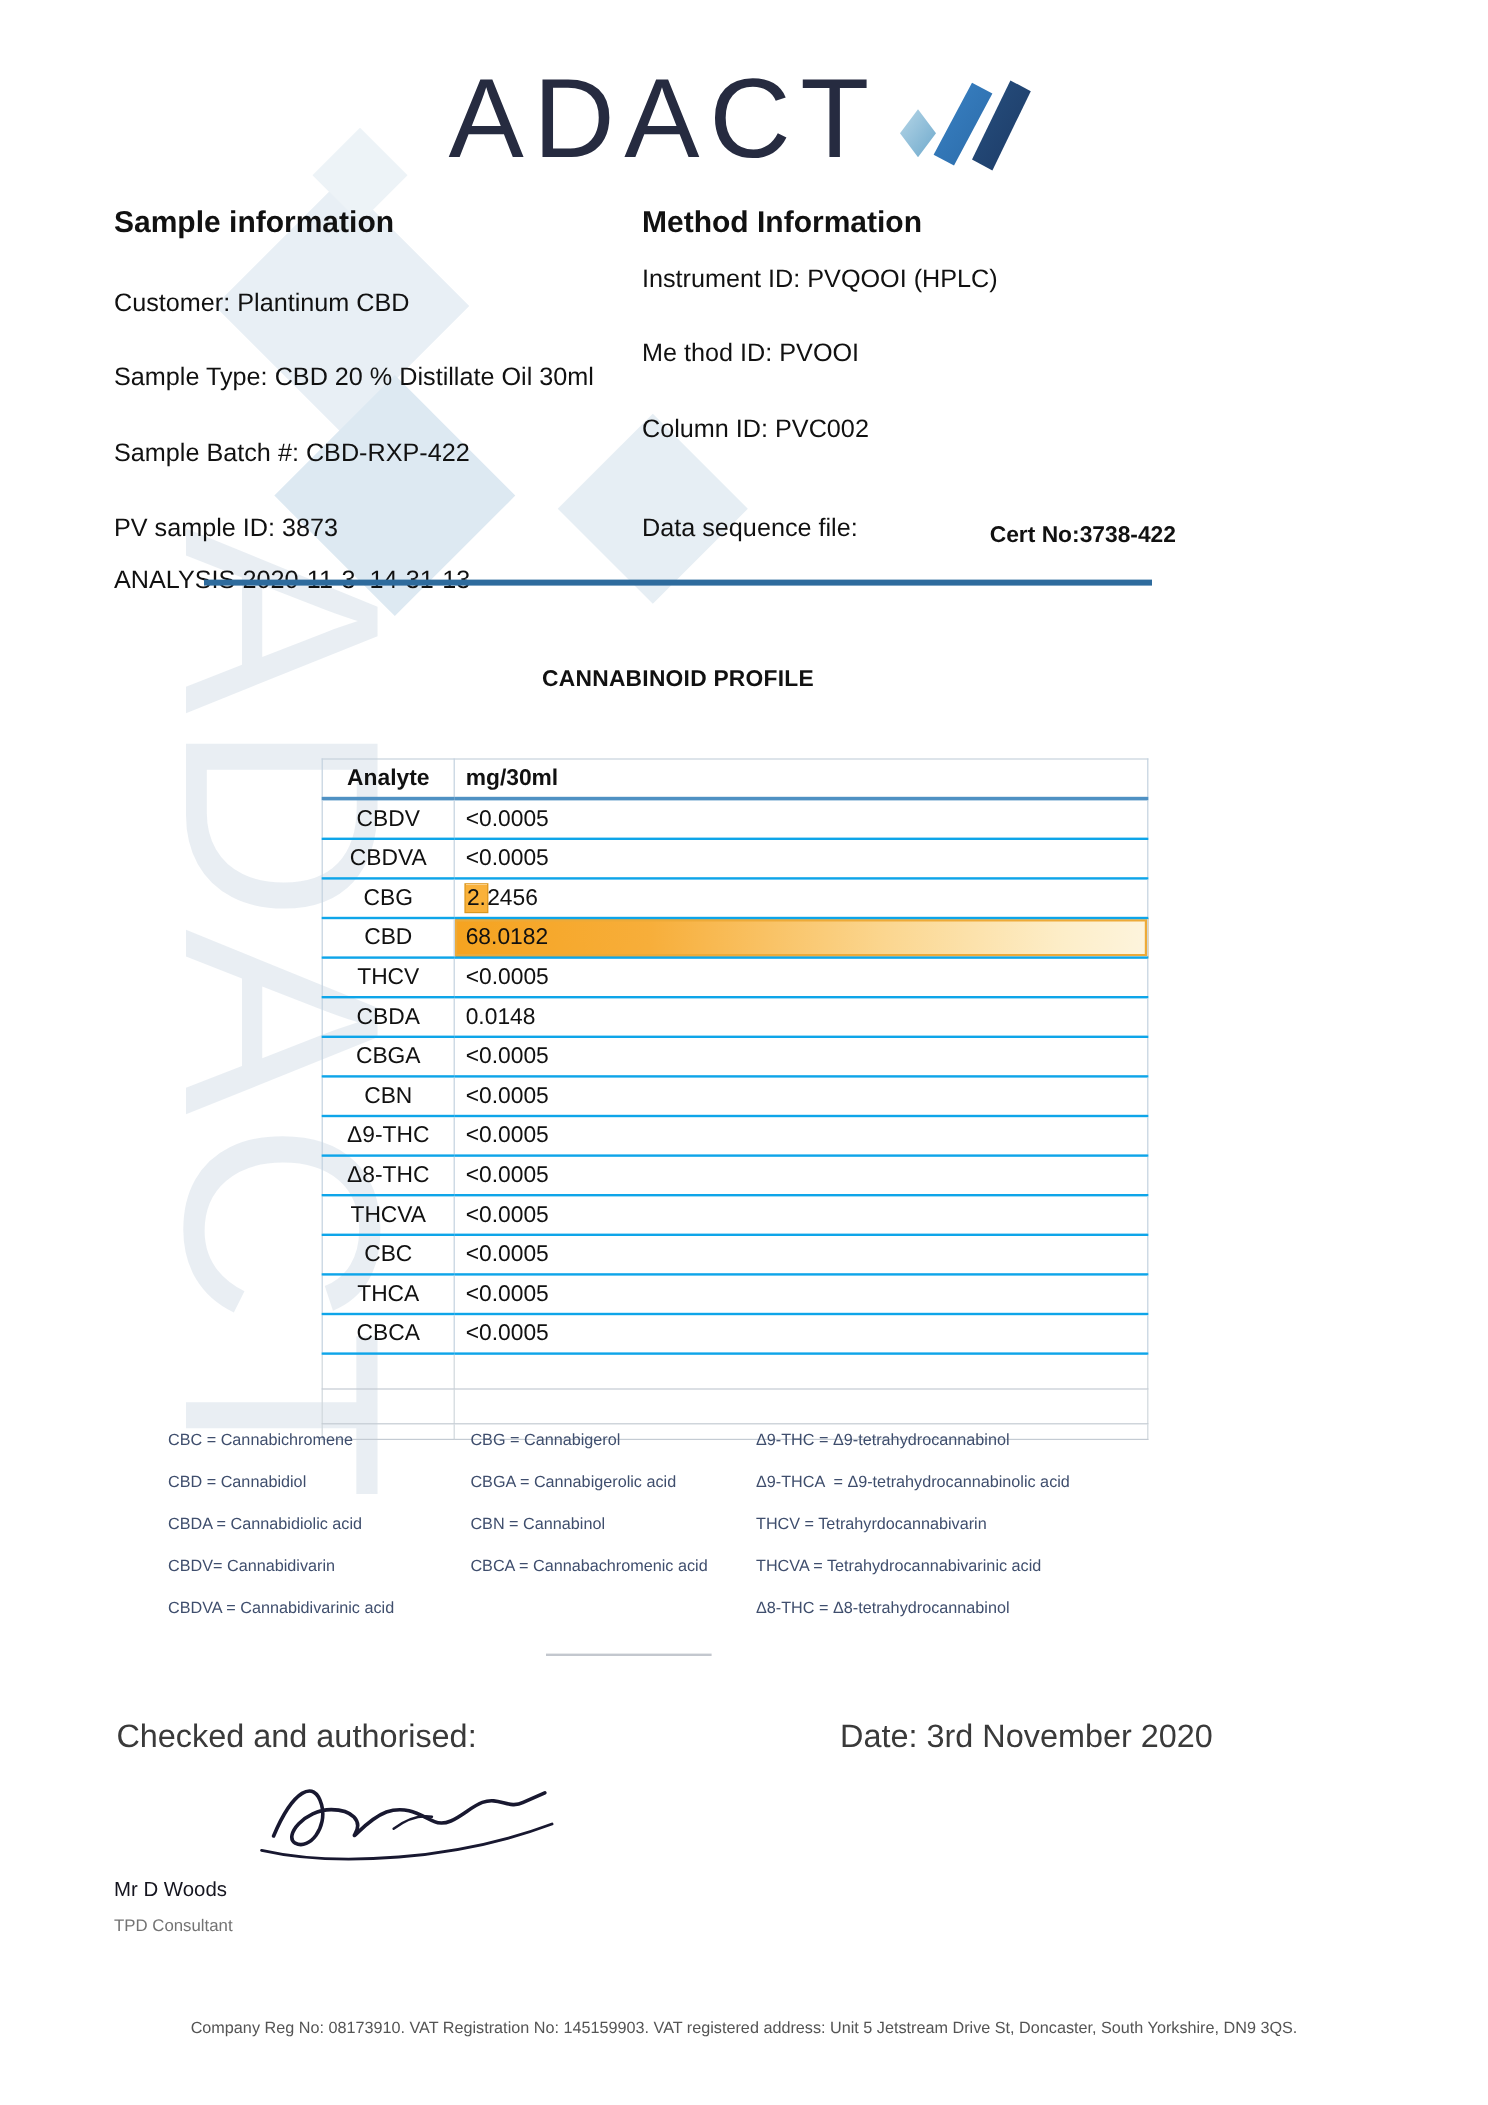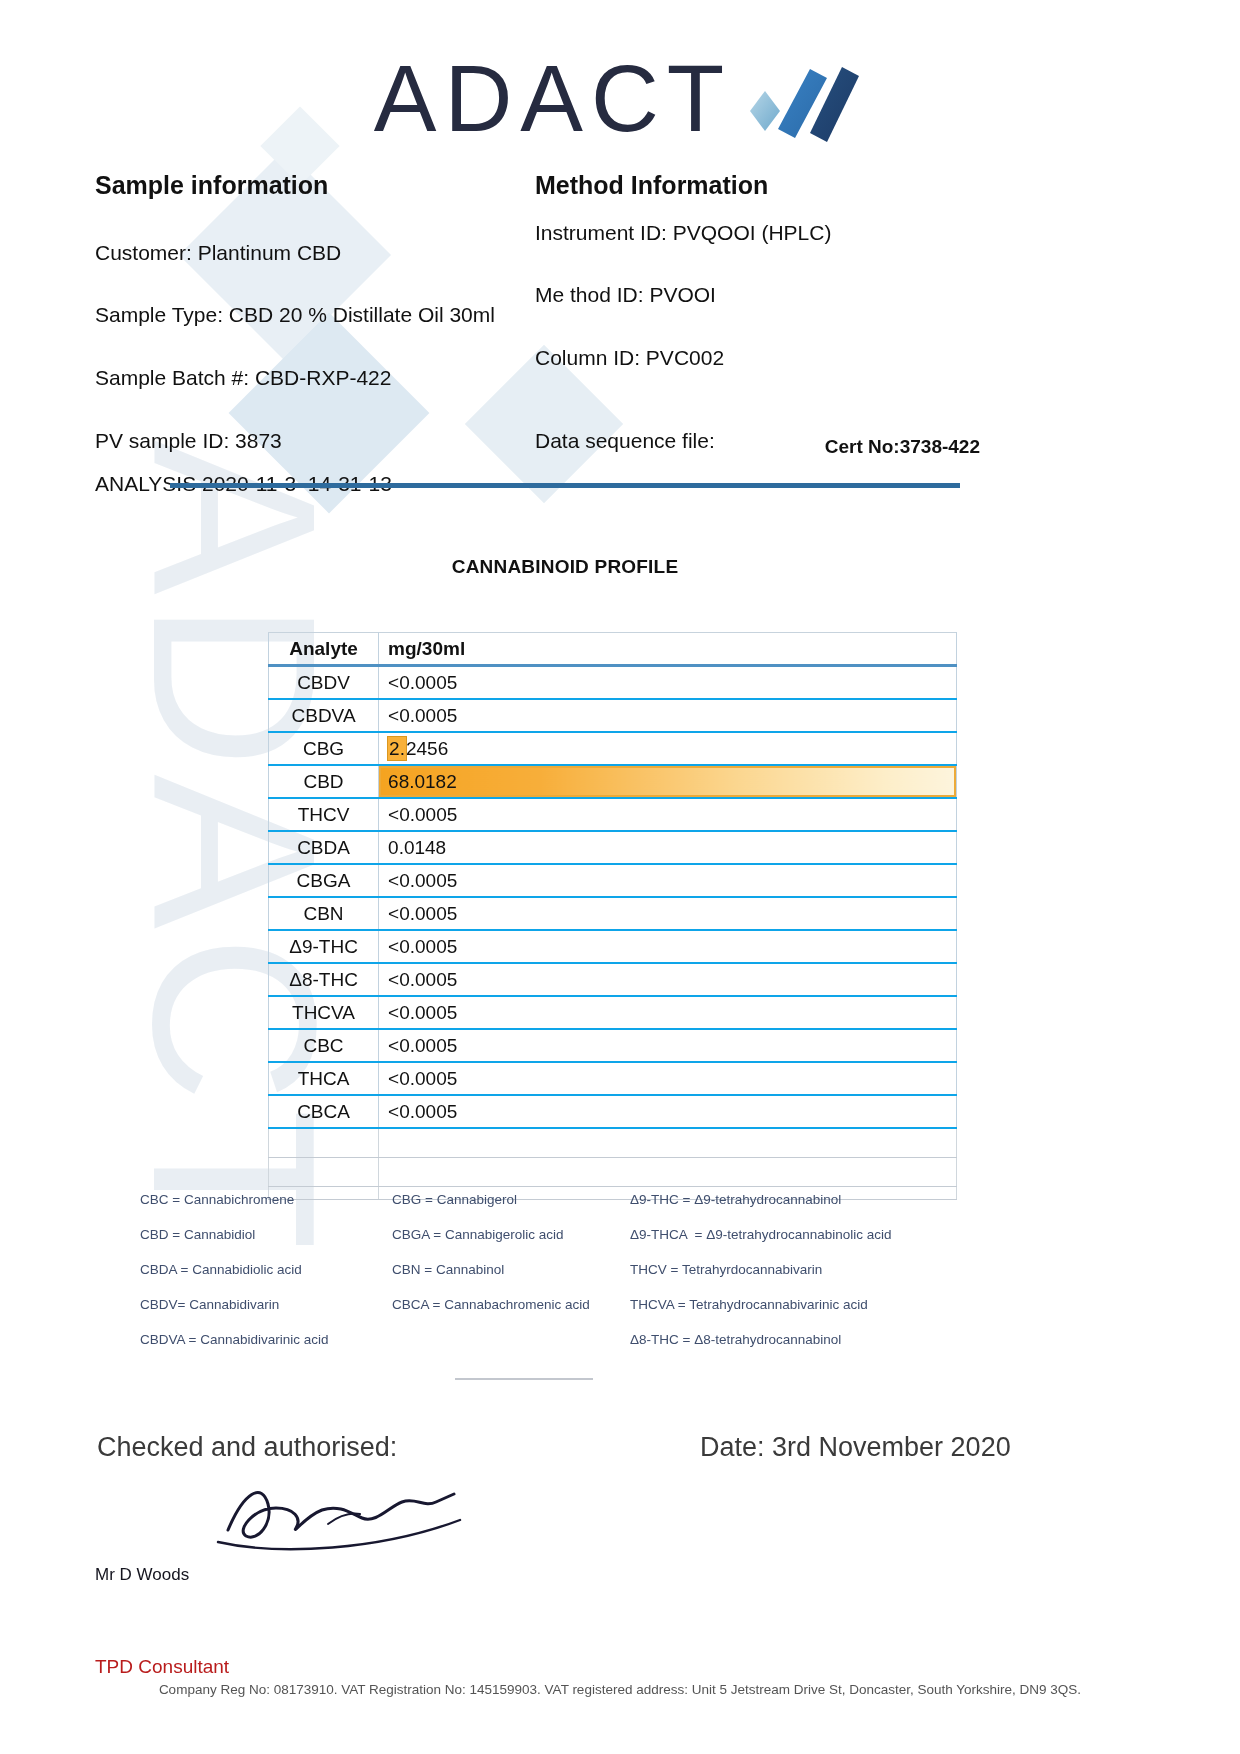--- a/index.html
+++ b/index.html
@@ -68,21 +68,21 @@
   }
   .legend-col{display:flex;flex-direction:column;}
   .legend-col > div{margin-bottom:20px;white-space:pre-wrap;}
   .faint-line{position:absolute;z-index:1;left:455px;top:1378px;width:138px;height:2px;background:#c3c7ce;}
   
   .auth-row{position:absolute;z-index:1;left:0;top:1432px;width:1240px;font-size:27px;color:#3a3a3a;}
   .auth-checked{position:absolute;left:97px;top:0;}
   .auth-date{position:absolute;left:700px;top:0;}
   .signature{position:absolute;z-index:1;left:210px;top:1468px;width:270px;height:100px;}
   .signer-name{position:absolute;z-index:1;left:95px;top:1565px;font-size:17px;color:#15151f;}
-  .signer-title{position:absolute;z-index:1;left:95px;top:1656px;font-size:19px;color:#b91c1c;}
+  .signer-title{position:absolute;z-index:1;left:95px;top:1596px;font-size:14px;color:#737373;}
   
   .footer{position:absolute;z-index:1;left:0;top:1682px;width:1240px;text-align:center;font-size:13.5px;color:#545454;}
 </style>
 </head>
 <body>
 
 <div class="page">
 
   <div class="wm wm-d wm-d1"></div>
   <div class="wm wm-d wm-d2"></div>

